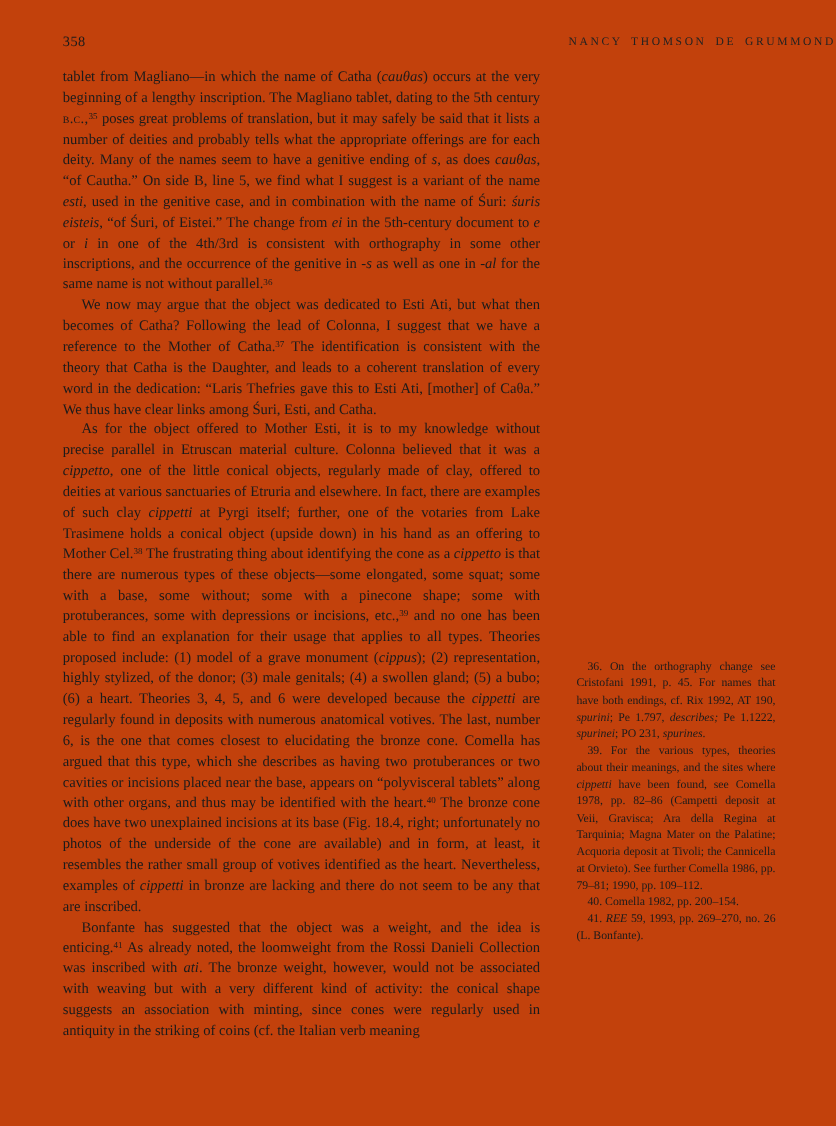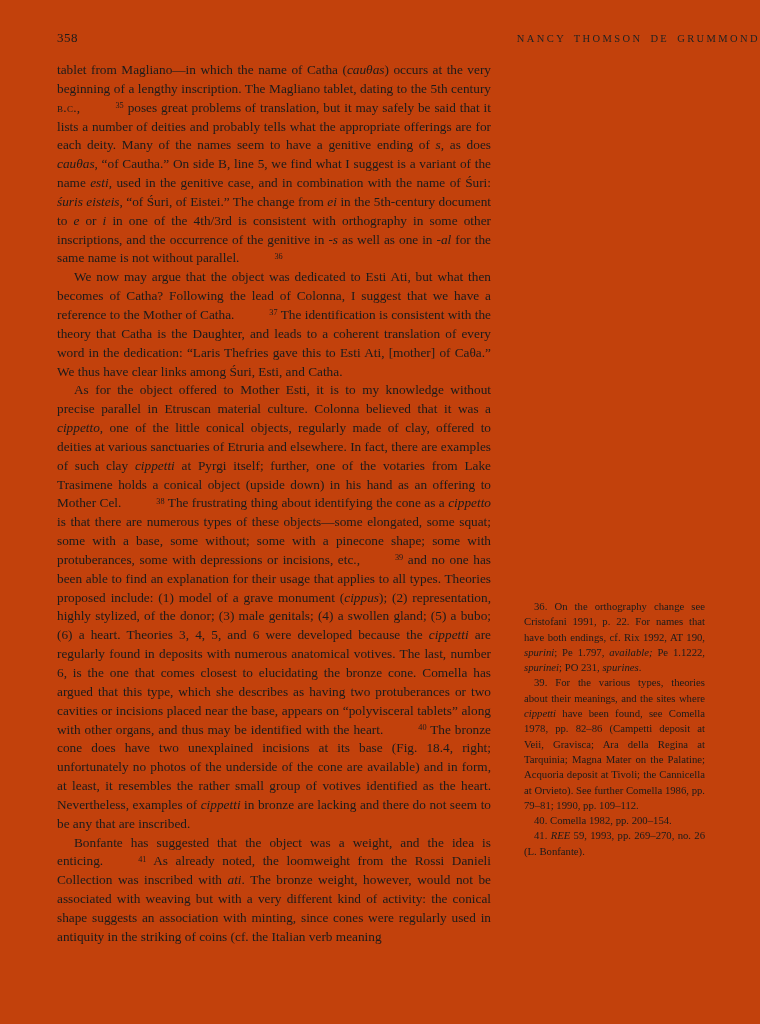--- a/index.html
+++ b/index.html
@@ -27,40 +27,40 @@
   .footnotes {
     position:absolute; top:599px; left:524px; width:181px;
     font-size:10.7px; line-height:15.3px; text-align:justify;
     hyphens:auto; -webkit-hyphens:auto;
   }
   .footnotes p { text-indent:10px; }
   .it { font-style:italic; }
   .sc { font-variant:small-caps; letter-spacing:.3px; }
   sup {
     font-size:.62em; line-height:0; vertical-align:baseline;
-    position:relative; top:-.45em;margin-left:35px;
+    position:relative; top:-.45em;
   }
 </style>
 </head>
 <body>
 
 <div class="page">
 
   <header>
     <span class="page-number">358</span>
     <span class="running-head">NANCY THOMSON DE GRUMMOND</span>
   </header>
 
   <main class="body-text">
     <p class="para"><span>tablet from Magliano—in which the name of Catha (</span><span class="it">cauθas</span><span>) occurs at the very beginning of a lengthy inscription. The Magliano tablet, dating to the 5th century </span><span class="sc">b.c.,</span><sup>35</sup><span> poses great problems of translation, but it may safely be said that it lists a number of deities and probably tells what the appropriate offerings are for each deity. Many of the names seem to have a genitive ending of </span><span class="it">s</span><span>, as does </span><span class="it">cauθas</span><span>, “of Cautha.” On side B, line 5, we find what I suggest is a variant of the name </span><span class="it">esti</span><span>, used in the genitive case, and in combination with the name of Śuri: </span><span class="it">śuris eisteis</span><span>, “of Śuri, of Eistei.” The change from </span><span class="it">ei</span><span> in the 5th-century document to </span><span class="it">e</span><span> or </span><span class="it">i</span><span> in one of the 4th/3rd is consistent with orthography in some other inscriptions, and the occurrence of the genitive in </span><span class="it">-s</span><span> as well as one in </span><span class="it">-al</span><span> for the same name is not without parallel.</span><sup>36</sup></p>
     <p class="para indent"><span>We now may argue that the object was dedicated to Esti Ati, but what then becomes of Catha? Following the lead of Colonna, I suggest that we have a reference to the Mother of Catha.</span><sup>37</sup><span> The identification is consistent with the theory that Catha is the Daughter, and leads to a coherent translation of every word in the dedication: “Laris Thefries gave this to Esti Ati, [mother] of Caθa.” We thus have clear links among Śuri, Esti, and Catha.</span></p>
     <p class="para indent"><span>As for the object offered to Mother Esti, it is to my knowledge without precise parallel in Etruscan material culture. Colonna believed that it was a </span><span class="it">cippetto</span><span>, one of the little conical objects, regularly made of clay, offered to deities at various sanctuaries of Etruria and elsewhere. In fact, there are examples of such clay </span><span class="it">cippetti</span><span> at Pyrgi itself; further, one of the votaries from Lake Trasimene holds a conical object (upside down) in his hand as an offering to Mother Cel.</span><sup>38</sup><span> The frustrating thing about identifying the cone as a </span><span class="it">cippetto</span><span> is that there are numerous types of these objects—some elongated, some squat; some with a base, some without; some with a pinecone shape; some with protuberances, some with depressions or incisions, etc.,</span><sup>39</sup><span> and no one has been able to find an explanation for their usage that applies to all types. Theories proposed include: (1) model of a grave monument (</span><span class="it">cippus</span><span>); (2) representation, highly stylized, of the donor; (3) male genitals; (4) a swollen gland; (5) a bubo; (6) a heart. Theories 3, 4, 5, and 6 were developed because the </span><span class="it">cippetti</span><span> are regularly found in deposits with numerous anatomical votives. The last, number 6, is the one that comes closest to elucidating the bronze cone. Comella has argued that this type, which she describes as having two protuberances or two cavities or incisions placed near the base, appears on “polyvisceral tablets” along with other organs, and thus may be identified with the heart.</span><sup>40</sup><span> The bronze cone does have two unexplained incisions at its base (Fig. 18.4, right; unfortunately no photos of the underside of the cone are available) and in form, at least, it resembles the rather small group of votives identified as the heart. Nevertheless, examples of </span><span class="it">cippetti</span><span> in bronze are lacking and there do not seem to be any that are inscribed.</span></p>
     <p class="para indent"><span>Bonfante has suggested that the object was a weight, and the idea is enticing.</span><sup>41</sup><span> As already noted, the loomweight from the Rossi Danieli Collection was inscribed with </span><span class="it">ati</span><span>. The bronze weight, however, would not be associated with weaving but with a very different kind of activity: the conical shape suggests an association with minting, since cones were regularly used in antiquity in the striking of coins (cf. the Italian verb meaning</span></p>
   </main>
 
   <aside class="footnotes">
-    <p class="note"><span>36. On the orthography change see Cristofani 1991, p. 22. For names that have both endings, cf. Rix 1992, AT 190, </span><span class="it">spurini</span><span>; Pe 1.797, </span><span class="it">available;</span><span> Pe 1.1222, </span><span class="it">spurinei</span><span>; PO 231, </span><span class="it">spurines</span><span>.</span></p>
+    <p class="note"><span>36. On the orthography change see Cristofani 1991, p. 45. For names that have both endings, cf. Rix 1992, AT 190, </span><span class="it">spurini</span><span>; Pe 1.797, </span><span class="it">describes;</span><span> Pe 1.1222, </span><span class="it">spurinei</span><span>; PO 231, </span><span class="it">spurines</span><span>.</span></p>
     <p class="note"><span>39. For the various types, theories about their meanings, and the sites where </span><span class="it">cippetti</span><span> have been found, see Comella 1978, pp. 82–86 (Campetti deposit at Veii, Gravisca; Ara della Regina at Tarquinia; Magna Mater on the Palatine; Acquoria deposit at Tivoli; the Cannicella at Orvieto). See further Comella 1986, pp. 79–81; 1990, pp. 109–112.</span></p>
     <p class="note"><span>40. Comella 1982, pp. 200–154.</span></p>
     <p class="note"><span>41. </span><span class="it">REE</span><span> 59, 1993, pp. 269–270, no. 26 (L. Bonfante).</span></p>
   </aside>
 
 </div>
 
 </body></html>

